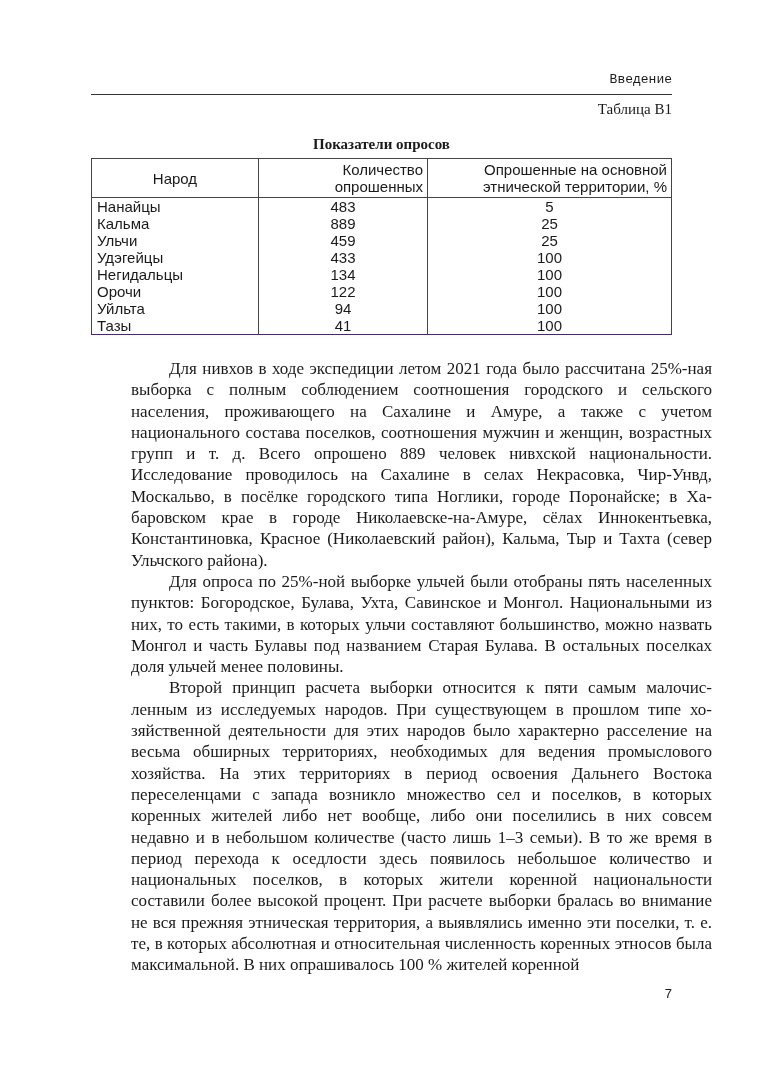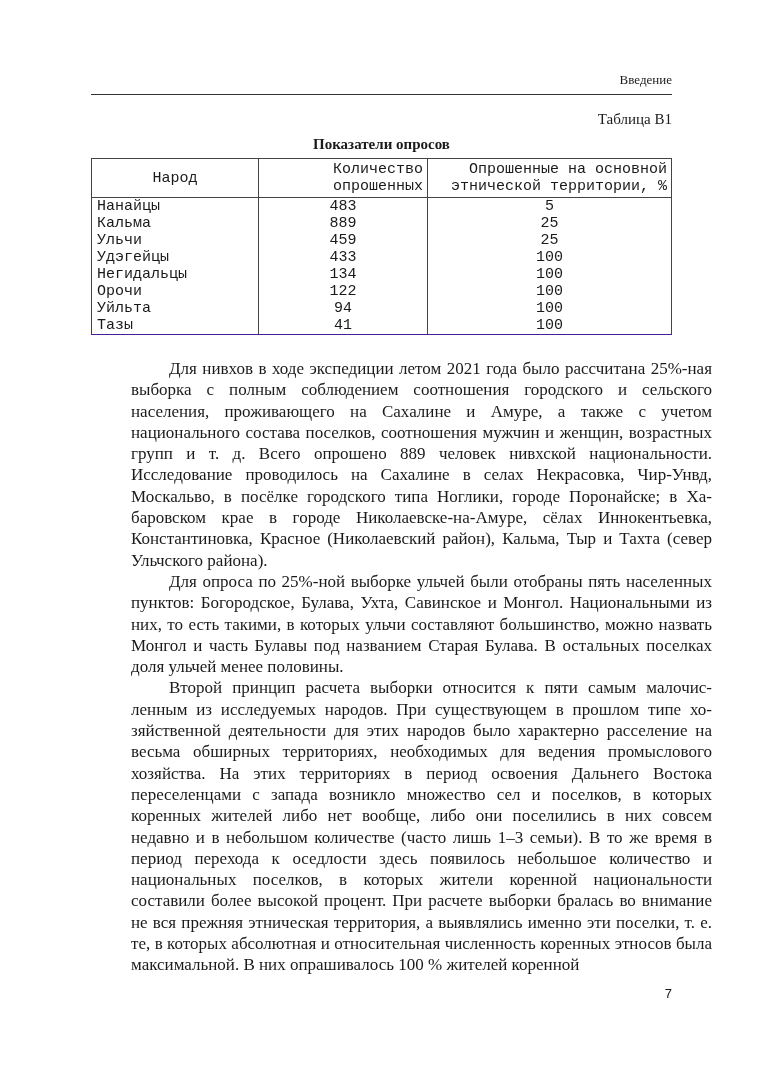--- a/index.html
+++ b/index.html
@@ -1,32 +1,32 @@
 <!DOCTYPE html>
 <html><head>
 <meta charset="utf-8">
 <style>
   html, body { margin: 0; padding: 0; background: #ffffff; }
   body { width: 763px; height: 1080px; position: relative; overflow: hidden; color: #1a1a1a; }
   .running-head {
     position: absolute; left: 91px; top: 72px; width: 581px;
-    text-align: right; font-family: Liberation Serif, serif; font-size: 13px;
+    text-align: right; font-family: Liberation Mono, monospace; font-size: 13px;
   }
   .head-rule { position: absolute; left: 91px; top: 94px; width: 581px; height: 0; border-top: 1.5px solid #333; }
   .table-label {
-    position: absolute; left: 91px; top: 111px; width: 581px;
+    position: absolute; left: 91px; top: 101px; width: 581px;
     text-align: right; font-family: "Liberation Serif", serif; font-size: 15px;
   }
   .table-title {
     position: absolute; left: 91px; top: 136px; width: 581px;
     text-align: center; font-family: "Liberation Serif", serif; font-size: 15px; font-weight: bold;
   }
   table.data {
     position: absolute; left: 91px; top: 158px; width: 581px;
-    border-collapse: collapse; font-family: Liberation Mono, monospace; font-size: 15px; line-height: 17px;
+    border-collapse: collapse; font-family: Liberation Sans, sans-serif; font-size: 15px; line-height: 17px;
   }
   table.data th { font-weight: normal; border: 1px solid #444; padding: 2px 4px; height: 34px; }
   table.data th.c1 { width: 158px; text-align: center; }
   table.data th.c2 { width: 160px; text-align: right; }
   table.data th.c3 { text-align: right; line-height: 17px; }
   table.data td { border-left: 1px solid #444; border-right: 1px solid #444; padding: 0 5px; height: 17px; }
   table.data td.n { text-align: left; }
   table.data td.v { text-align: center; }
   table.data tr:last-child td { border-bottom: 1px solid #4c1d95; }
   .body-text {

